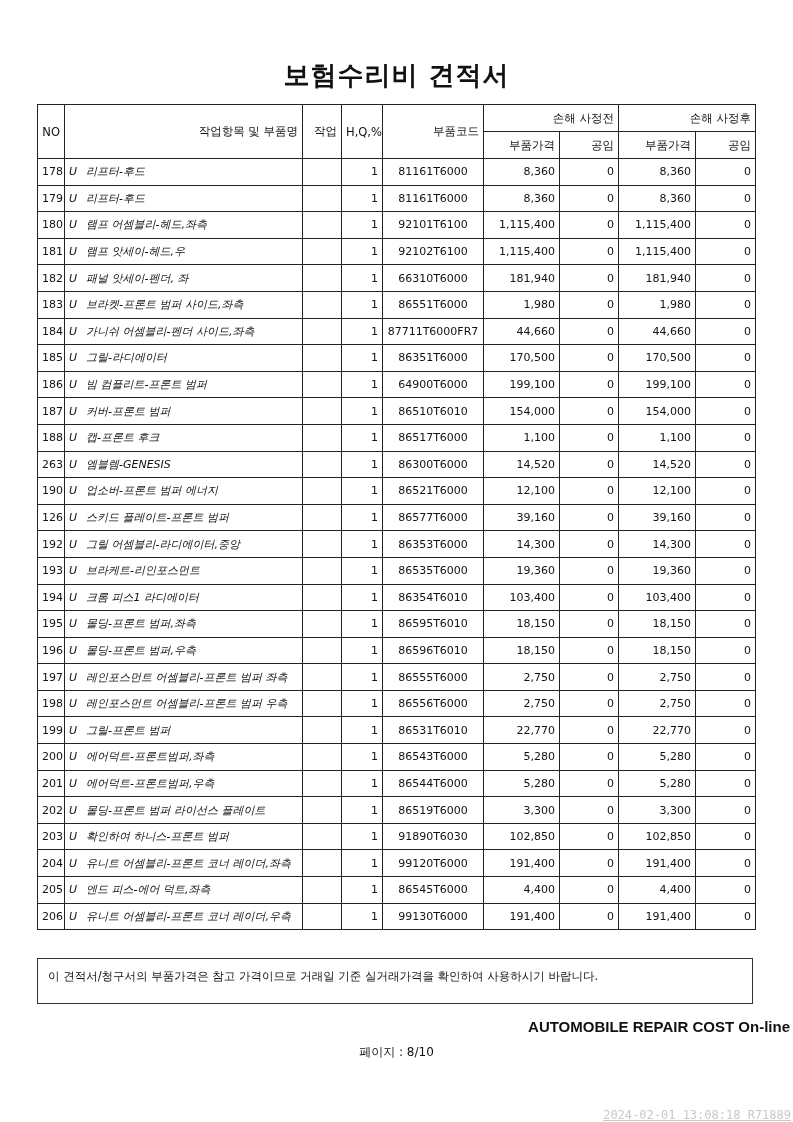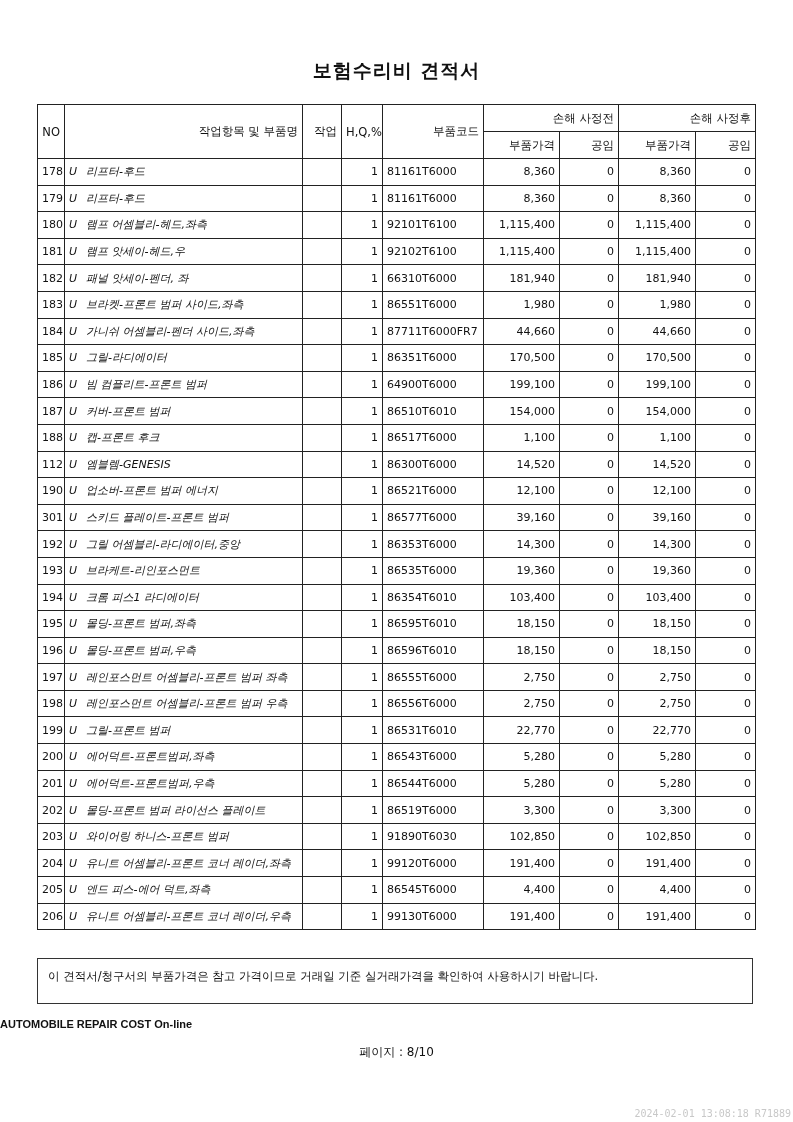--- a/index.html
+++ b/index.html
@@ -1,43 +1,43 @@
 <!DOCTYPE html>
 <html><head>
 <meta charset="utf-8">
 <style>
   html, body { margin:0; padding:0; background:#ffffff; }
   body { width:793px; height:1122px; position:relative; overflow:hidden;
          font-family:"DejaVu Sans", "Liberation Sans", sans-serif; color:#111; }
   .title { position:absolute; top:58px; left:0; width:793px; text-align:center;
-           font-size:19px; font-weight:bold; letter-spacing:1px; }
+           font-size:26px; font-weight:bold; letter-spacing:1px; }
   table.est { position:absolute; left:37px; top:104px; width:718px;
               border-collapse:collapse; table-layout:fixed; font-size:11px; }
   table.est td, table.est th { border:1px solid #222; padding:0 4px; white-space:nowrap;
               overflow:hidden; font-weight:normal; }
   table.est th { font-size:11.5px; text-align:right; }
   table.est tr.h1 th { height:26px; }
   table.est tr.h2 th { height:26px; }
   table.est tbody td { height:25.6px; }
   table.est { border:1.5px solid #111; }
   td.no { text-align:center; padding-right:3px; }
   td.name { text-align:left; padding-left:4px;font-style:italic; }
   td.name .u { display:inline-block; width:17px; }
   td.hq { text-align:right; }
-  td.code { text-align:left; padding-left:3px; }
+  td.code { text-align:center; padding-left:3px; }
   td.num { text-align:right; padding-right:3px; }
   .notice { position:absolute; left:37px; top:958px; width:716px; height:46px;
             border:1px solid #333; box-sizing:border-box; font-size:11.5px;
             padding:10px 0 12px 10px; }
-  .brand { position:absolute; top:1018px; left:0; width:790px; text-align:left;
-           font-size:11px; font-weight:bold; font-family:"Liberation Sans", sans-serif; }
+  .brand { position:absolute; top:1018px; left:0; width:790px; text-align:right;
+           font-size:15px; font-weight:bold; font-family:"Liberation Sans", sans-serif; }
   .page { position:absolute; top:1044px; left:0; width:793px; text-align:center;
           font-size:12px; }
-  .stamp { position:absolute; top:1108px; right:2px; font-size:10px; color:#c8c8c8;
-           font-family:"DejaVu Sans Mono", monospace; }
+  .stamp { position:absolute; top:1108px; right:2px; font-size:12px; color:#c8c8c8;
+           font-family:"DejaVu Sans Mono", monospace;text-decoration:underline; }
 </style>
 </head>
 <body>
 
 <div class="title">보험수리비 견적서</div>
 
 <table class="est">
   <colgroup>
     <col style="width:27px">
       <col style="width:238px">
@@ -182,21 +182,21 @@
         <td class="name"><span class="u">U</span><span>캡-프론트 후크</span></td>
         <td class="work"></td>
         <td class="hq">1</td>
         <td class="code">86517T6000</td>
         <td class="num">1,100</td>
         <td class="num">0</td>
         <td class="num">1,100</td>
         <td class="num">0</td>
       </tr>
       <tr>
-        <td class="no">112</td>
+        <td class="no">263</td>
         <td class="name"><span class="u">U</span><span>엠블렘-GENESIS</span></td>
         <td class="work"></td>
         <td class="hq">1</td>
         <td class="code">86300T6000</td>
         <td class="num">14,520</td>
         <td class="num">0</td>
         <td class="num">14,520</td>
         <td class="num">0</td>
       </tr>
       <tr>
@@ -204,21 +204,21 @@
         <td class="name"><span class="u">U</span><span>업소버-프론트 범퍼 에너지</span></td>
         <td class="work"></td>
         <td class="hq">1</td>
         <td class="code">86521T6000</td>
         <td class="num">12,100</td>
         <td class="num">0</td>
         <td class="num">12,100</td>
         <td class="num">0</td>
       </tr>
       <tr>
-        <td class="no">301</td>
+        <td class="no">126</td>
         <td class="name"><span class="u">U</span><span>스키드 플레이트-프론트 범퍼</span></td>
         <td class="work"></td>
         <td class="hq">1</td>
         <td class="code">86577T6000</td>
         <td class="num">39,160</td>
         <td class="num">0</td>
         <td class="num">39,160</td>
         <td class="num">0</td>
       </tr>
       <tr>
@@ -337,21 +337,21 @@
         <td class="work"></td>
         <td class="hq">1</td>
         <td class="code">86519T6000</td>
         <td class="num">3,300</td>
         <td class="num">0</td>
         <td class="num">3,300</td>
         <td class="num">0</td>
       </tr>
       <tr>
         <td class="no">203</td>
-        <td class="name"><span class="u">U</span><span>와이어링 하니스-프론트 범퍼</span></td>
+        <td class="name"><span class="u">U</span><span>확인하여 하니스-프론트 범퍼</span></td>
         <td class="work"></td>
         <td class="hq">1</td>
         <td class="code">91890T6030</td>
         <td class="num">102,850</td>
         <td class="num">0</td>
         <td class="num">102,850</td>
         <td class="num">0</td>
       </tr>
       <tr>
         <td class="no">204</td>

